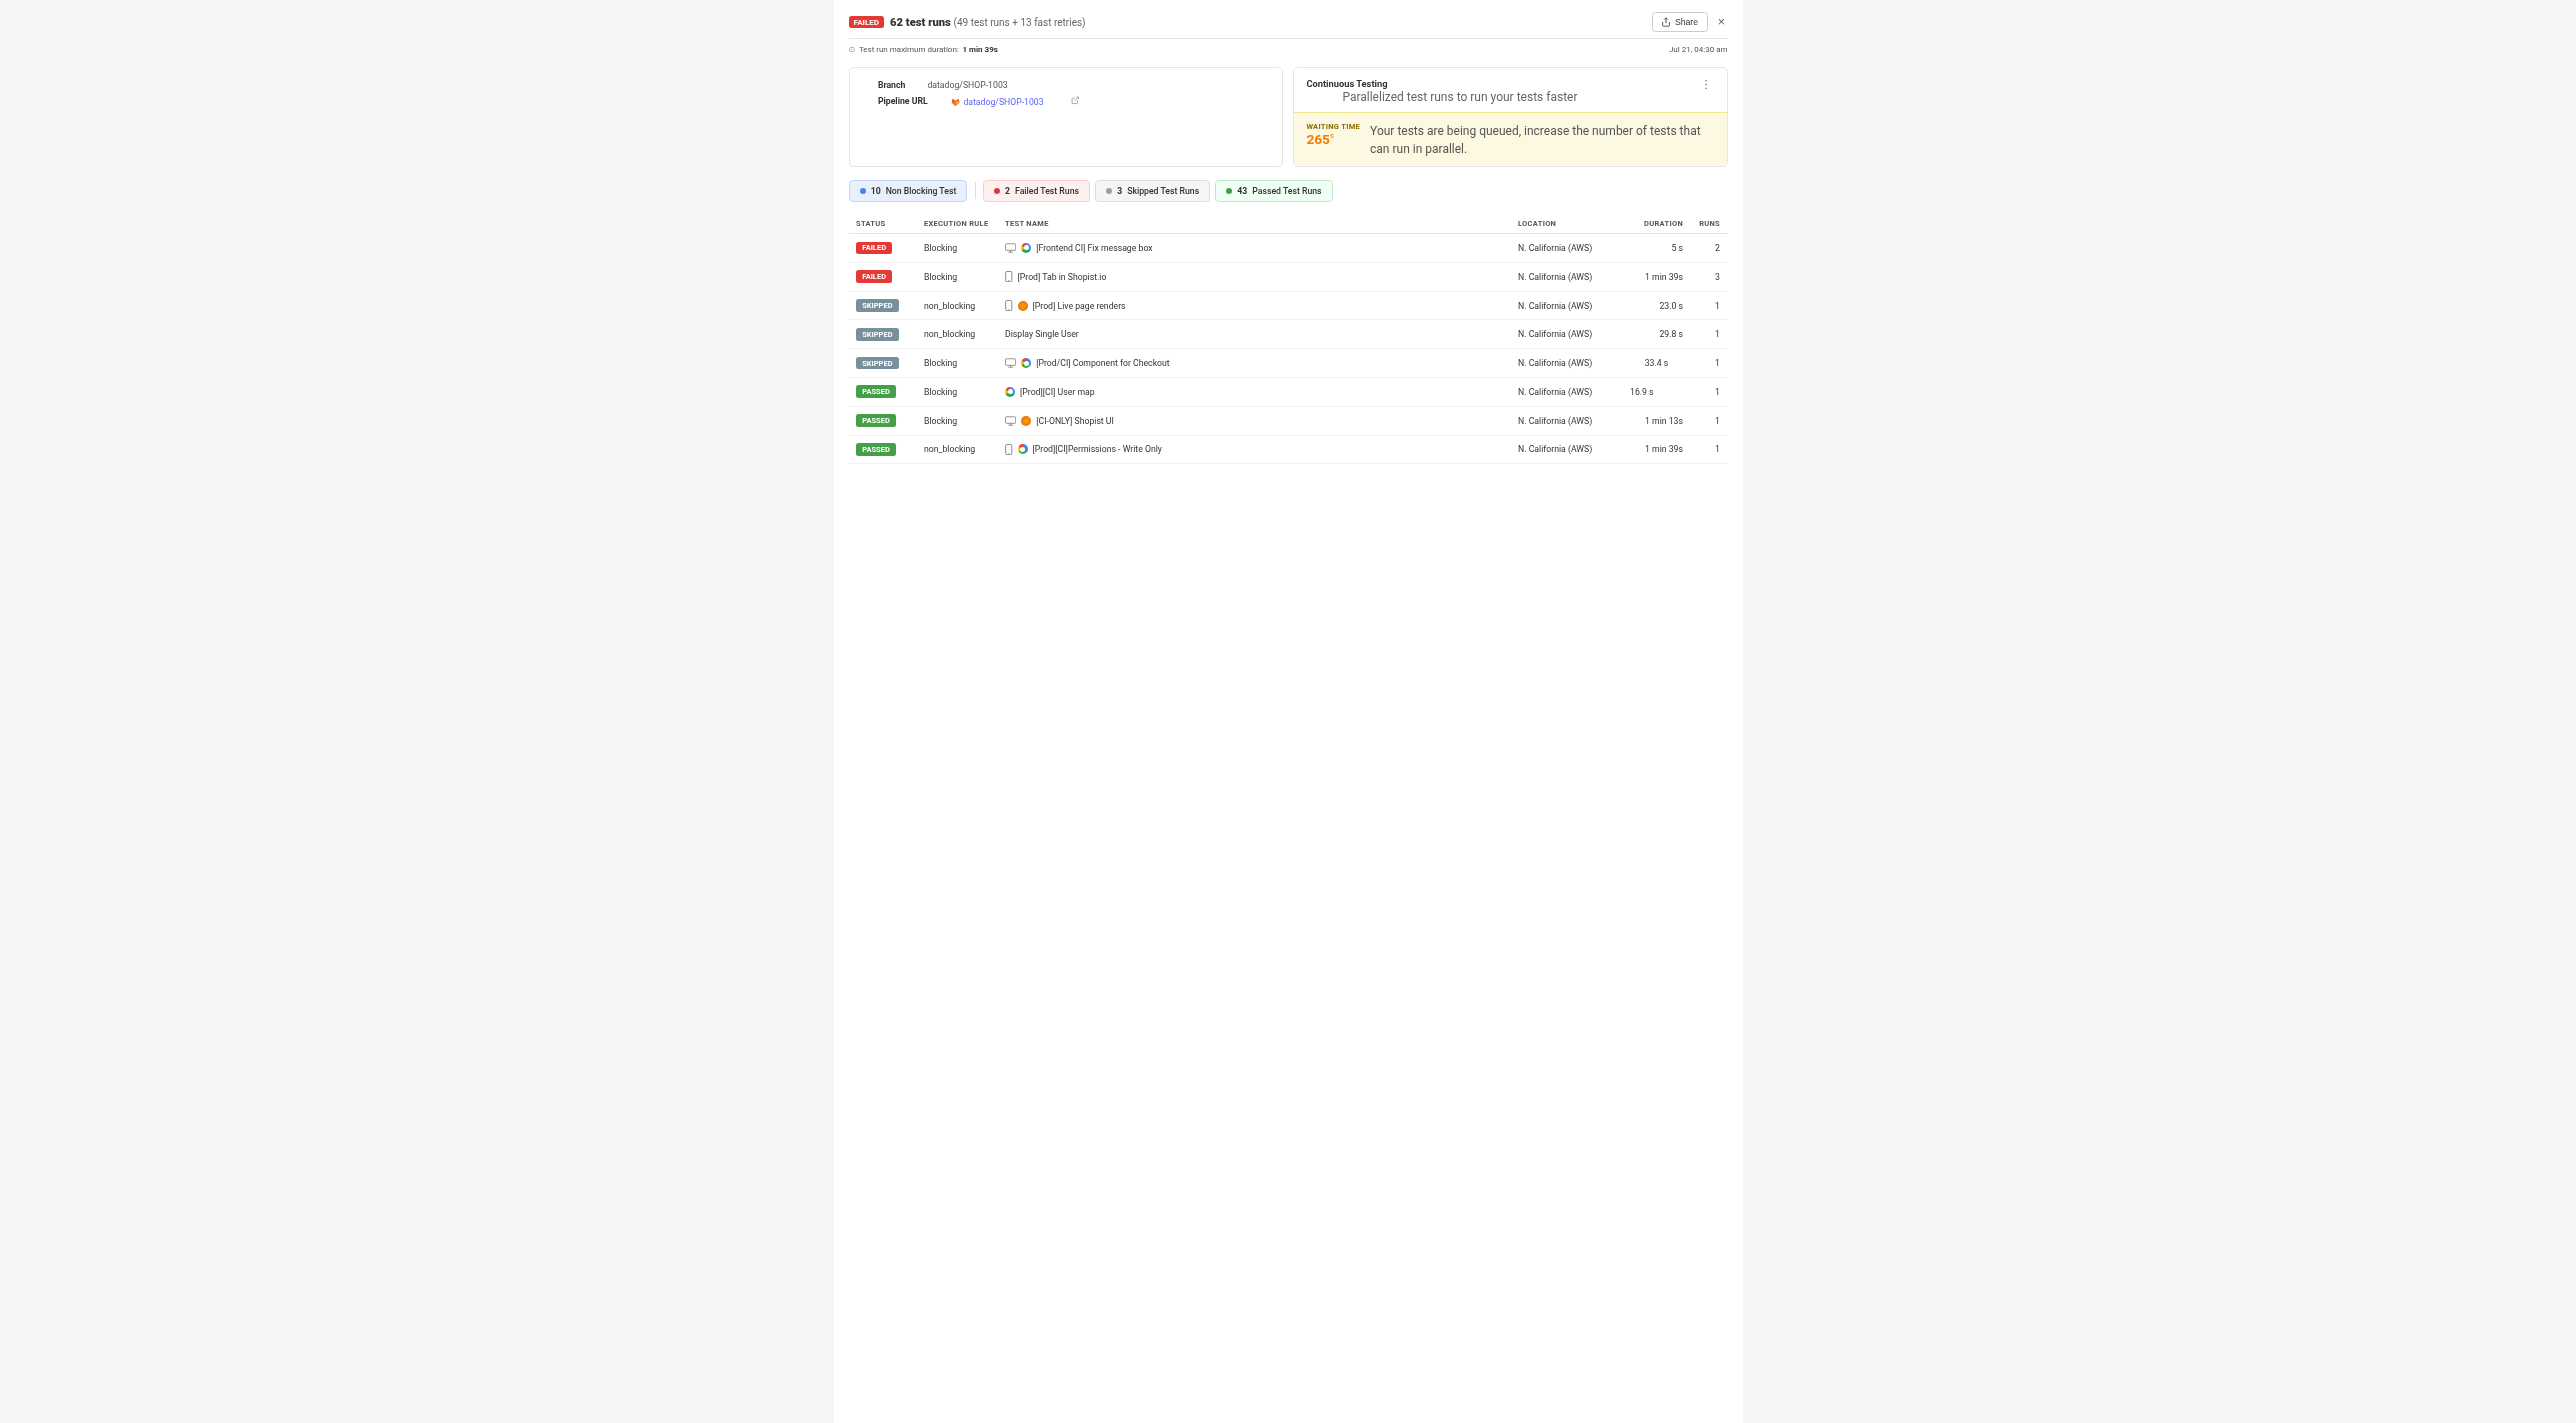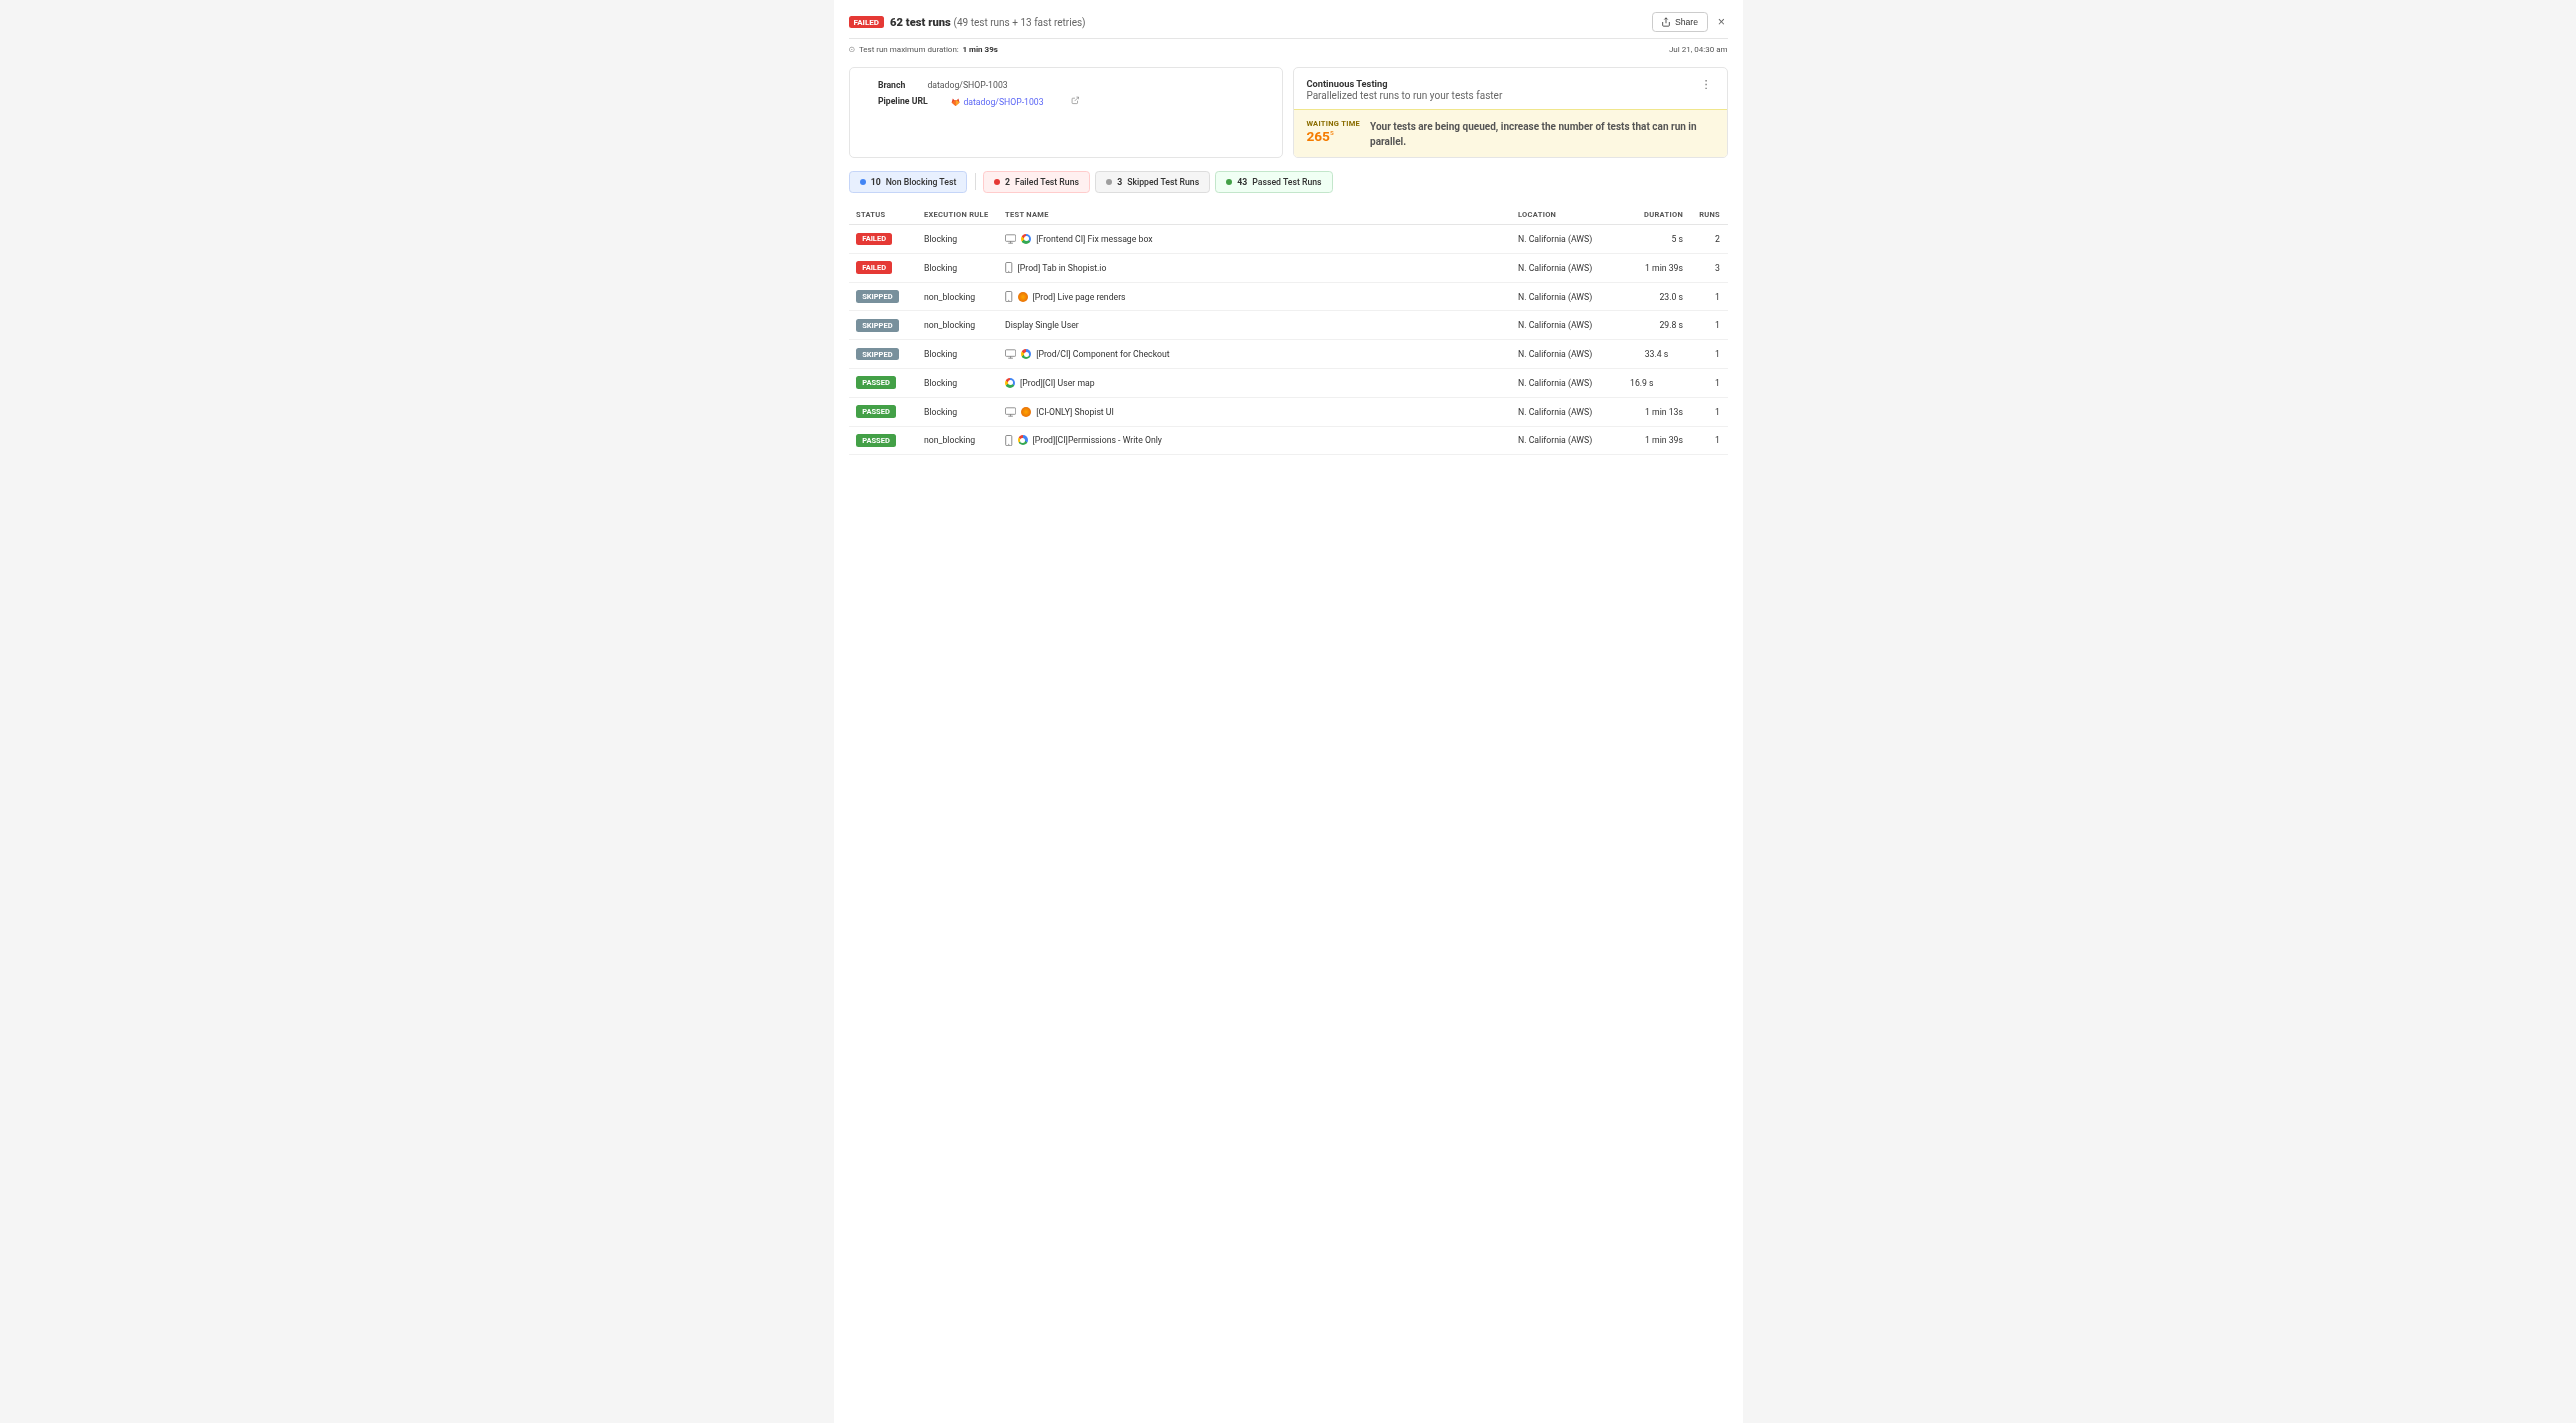--- a/index.html
+++ b/index.html
@@ -130,21 +130,21 @@
       padding: 0;
       overflow: hidden;
     }
     .ct-header {
       display: flex;
       align-items: flex-start;
       justify-content: space-between;
       padding: 10px 12.4px 7.5px;
     }
     .ct-title { font-weight: 700; font-size: 9.3px; margin-bottom: 1.9px; }
-    .ct-subtitle { color: #666; font-size: 10px; }
+    .ct-subtitle { color: #666; font-size: 12px; margin-left: 36px; }
     .ct-menu-btn {
       background: none;
       border: none;
       cursor: pointer;
       font-size: 11.2px;
       color: #666;
       padding: 0 2.5px;
     }
     .ct-warning {
       background: #fdf8e1;
@@ -163,21 +163,21 @@
     }
     .ct-waiting-time {
       font-size: 13.7px;
       font-weight: 700;
       color: #f57c00;
     }
     .ct-waiting-time sup {
       font-size: 7.5px;
       font-weight: 400;
     }
-    .ct-warning-text { color: #555; font-size: 10px; line-height: 1.5; font-weight: bold; }
+    .ct-warning-text { color: #555; font-size: 12px; line-height: 1.5; }
 
     
     .filter-tabs {
       display: flex;
       align-items: center;
       gap: 0;
       margin-bottom: 12.4px;
       flex-wrap: wrap;
       gap: 5px;
     }

